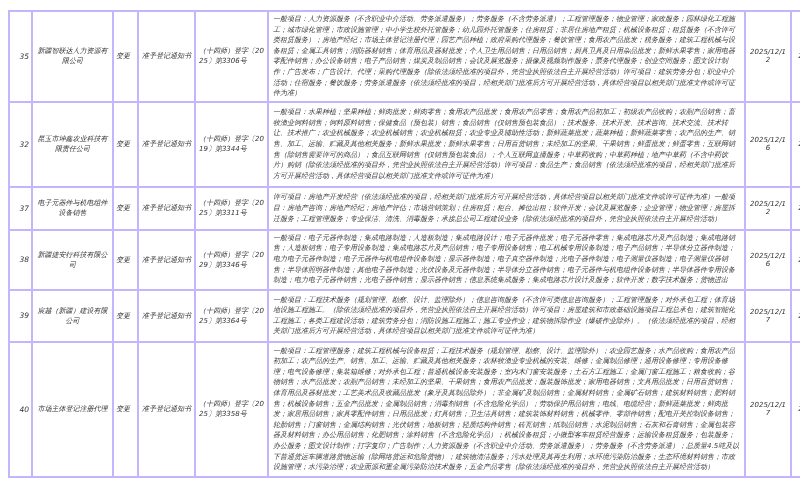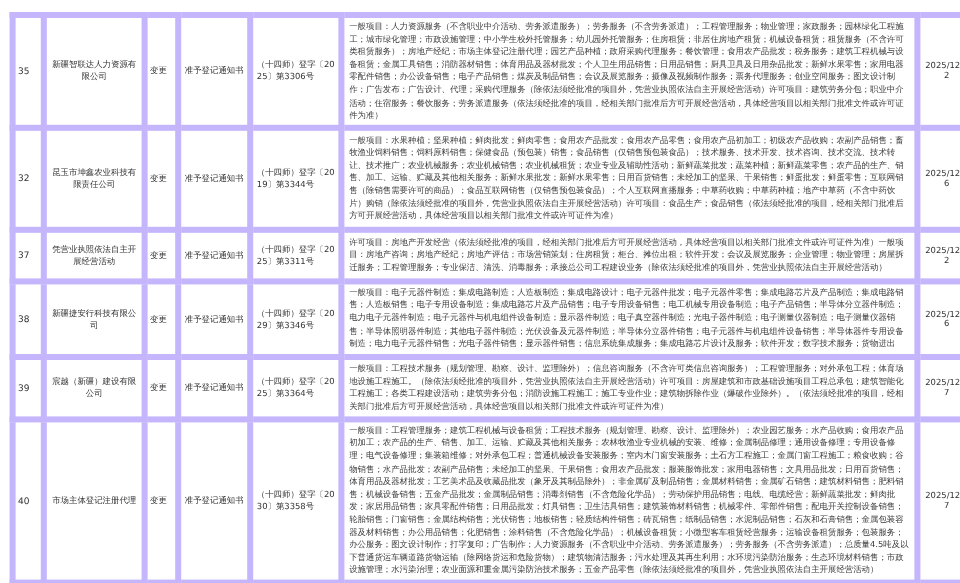--- a/index.html
+++ b/index.html
@@ -4,24 +4,24 @@
 <style>
   html,body{margin:0;padding:0;}
   body{
     width:800px;height:486px;background:#ffffff;position:relative;
     font-family:"DejaVu Sans","Liberation Sans",sans-serif;
     -webkit-font-smoothing:antialiased;
   }
   .sheet{position:absolute;left:8px;top:10px;}
   table{border-collapse:collapse;table-layout:fixed;width:772px;}
   td{
-    border:5px solid #c4b5fd;color:#323232;vertical-align:middle;
-    padding:1px 2px;overflow:hidden;word-break:break-all;
+    border:2px solid #c4b5fd;color:#323232;vertical-align:middle;
+    padding:1px 2px;overflow:hidden;word-break:break-all;font-style:italic;
   }
-  .c-no{width:17px;text-align:left;font-size:7.5px;}
+  .c-no{width:17px;text-align:right;font-size:7.5px;}
   .c-name{width:73px;font-size:7px;line-height:10px;text-align:center;padding:2px 3px;}
   .c-chg{width:19px;text-align:left;font-size:7px;}
   .c-dec{width:51px;text-align:center;font-size:7px;}
   .c-doc{width:65px;font-size:7px;line-height:10px;padding:2px 3px;}
   .c-scope{width:467px;font-size:7px;padding:2px 4px;}
   .scope{line-height:10.6px;overflow:hidden;text-align:left;color:#3a3a3a;}
   .c-date{width:40px;text-align:center;font-size:7px;}
   tr.r1{height:89px} tr.r1 .scope{max-height:86px}
   tr.r2{height:85px} tr.r2 .scope{max-height:82px}
   tr.r3{height:43px} tr.r3 .scope{max-height:40px}
@@ -54,21 +54,21 @@
         <td class="c-dec">准予登记通知书</td>
         <td class="c-doc">（十四师）登字〔2019〕第3344号</td>
         <td class="c-scope">
             <div class="scope">一般项目：水果种植；坚果种植；鲜肉批发；鲜肉零售；食用农产品批发；食用农产品零售；食用农产品初加工；初级农产品收购；农副产品销售；畜牧渔业饲料销售；饲料原料销售；保健食品（预包装）销售；食品销售（仅销售预包装食品）；技术服务、技术开发、技术咨询、技术交流、技术转让、技术推广；农业机械服务；农业机械销售；农业机械租赁；农业专业及辅助性活动；新鲜蔬菜批发；蔬菜种植；新鲜蔬菜零售；农产品的生产、销售、加工、运输、贮藏及其他相关服务；新鲜水果批发；新鲜水果零售；日用百货销售；未经加工的坚果、干果销售；鲜蛋批发；鲜蛋零售；互联网销售（除销售需要许可的商品）；食品互联网销售（仅销售预包装食品）；个人互联网直播服务；中草药收购；中草药种植；地产中草药（不含中药饮片）购销（除依法须经批准的项目外，凭营业执照依法自主开展经营活动）许可项目：食品生产；食品销售（依法须经批准的项目，经相关部门批准后方可开展经营活动，具体经营项目以相关部门批准文件或许可证件为准）</div>
           </td>
         <td class="c-date">2025/12/16</td>
         <td class="c-date">2099/1/1</td>
       </tr>
       <tr class="r3">
         <td class="c-no">37</td>
-        <td class="c-name">凭营业执照依法自主开展经营活动</td>
+        <td class="c-name">电子元器件与机电组件设备销售</td>
         <td class="c-chg">变更</td>
         <td class="c-dec">准予登记通知书</td>
         <td class="c-doc">（十四师）登字〔2025〕第3311号</td>
         <td class="c-scope">
             <div class="scope">许可项目：房地产开发经营（依法须经批准的项目，经相关部门批准后方可开展经营活动，具体经营项目以相关部门批准文件或许可证件为准）一般项目：房地产咨询；房地产经纪；房地产评估；市场营销策划；住房租赁；柜台、摊位出租；软件开发；会议及展览服务；企业管理；物业管理；房屋拆迁服务；工程管理服务；专业保洁、清洗、消毒服务；承接总公司工程建设业务（除依法须经批准的项目外，凭营业执照依法自主开展经营活动）</div>
           </td>
         <td class="c-date">2025/12/12</td>
         <td class="c-date">2099/1/1</td>
       </tr>
       <tr class="r4">
@@ -93,21 +93,21 @@
             <div class="scope">一般项目：工程技术服务（规划管理、勘察、设计、监理除外）；信息咨询服务（不含许可类信息咨询服务）；工程管理服务；对外承包工程；体育场地设施工程施工。（除依法须经批准的项目外，凭营业执照依法自主开展经营活动）许可项目：房屋建筑和市政基础设施项目工程总承包；建筑智能化工程施工；各类工程建设活动；建筑劳务分包；消防设施工程施工；施工专业作业；建筑物拆除作业（爆破作业除外）。（依法须经批准的项目，经相关部门批准后方可开展经营活动，具体经营项目以相关部门批准文件或许可证件为准）</div>
           </td>
         <td class="c-date">2025/12/17</td>
         <td class="c-date">2099/1/1</td>
       </tr>
       <tr class="r6">
         <td class="c-no">40</td>
         <td class="c-name">市场主体登记注册代理</td>
         <td class="c-chg">变更</td>
         <td class="c-dec">准予登记通知书</td>
-        <td class="c-doc">（十四师）登字〔2030〕第3358号</td>
+        <td class="c-doc">（十四师）登字〔2025〕第3358号</td>
         <td class="c-scope">
             <div class="scope">一般项目：工程管理服务；建筑工程机械与设备租赁；工程技术服务（规划管理、勘察、设计、监理除外）；农业园艺服务；水产品收购；食用农产品初加工；农产品的生产、销售、加工、运输、贮藏及其他相关服务；农林牧渔业专业机械的安装、维修；金属制品修理；通用设备修理；专用设备修理；电气设备修理；集装箱维修；对外承包工程；普通机械设备安装服务；室内木门窗安装服务；土石方工程施工；金属门窗工程施工；粮食收购；谷物销售；水产品批发；农副产品销售；未经加工的坚果、干果销售；食用农产品批发；服装服饰批发；家用电器销售；文具用品批发；日用百货销售；体育用品及器材批发；工艺美术品及收藏品批发（象牙及其制品除外）；非金属矿及制品销售；金属材料销售；金属矿石销售；建筑材料销售；肥料销售；机械设备销售；五金产品批发；金属制品销售；消毒剂销售（不含危险化学品）；劳动保护用品销售；电线、电缆经营；新鲜蔬菜批发；鲜肉批发；家居用品销售；家具零配件销售；日用品批发；灯具销售；卫生洁具销售；建筑装饰材料销售；机械零件、零部件销售；配电开关控制设备销售；轮胎销售；门窗销售；金属结构销售；光伏销售；地板销售；轻质结构件销售；砖瓦销售；纸制品销售；水泥制品销售；石灰和石膏销售；金属包装容器及材料销售；办公用品销售；化肥销售；涂料销售（不含危险化学品）；机械设备租赁；小微型客车租赁经营服务；运输设备租赁服务；包装服务；办公服务；图文设计制作；打字复印；广告制作；人力资源服务（不含职业中介活动、劳务派遣服务）；劳务服务（不含劳务派遣）；总质量4.5吨及以下普通货运车辆道路货物运输（除网络货运和危险货物）；建筑物清洁服务；污水处理及其再生利用；水环境污染防治服务；生态环境材料销售；市政设施管理；水污染治理；农业面源和重金属污染防治技术服务；五金产品零售（除依法须经批准的项目外，凭营业执照依法自主开展经营活动）</div>
           </td>
         <td class="c-date">2025/12/17</td>
         <td class="c-date">2099/1/1</td>
       </tr>
     </tbody>
   </table>
 </div>
 

